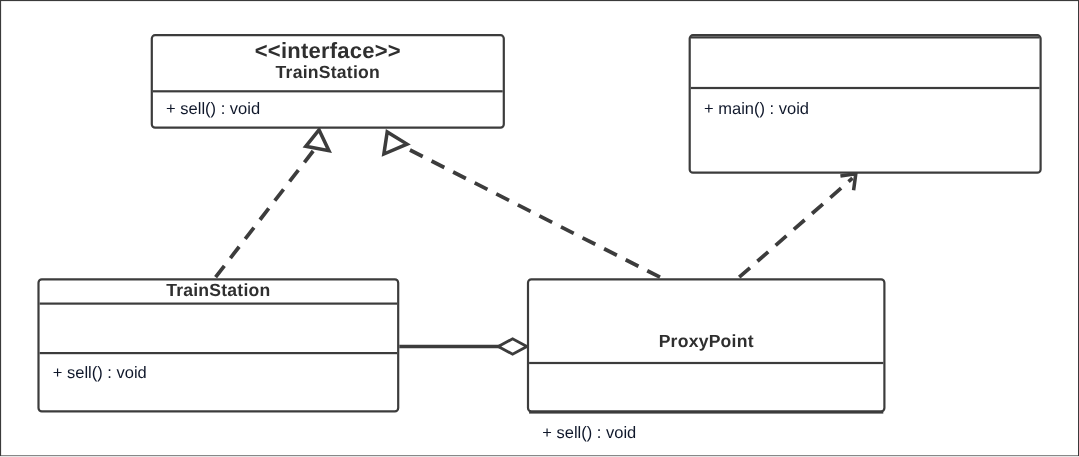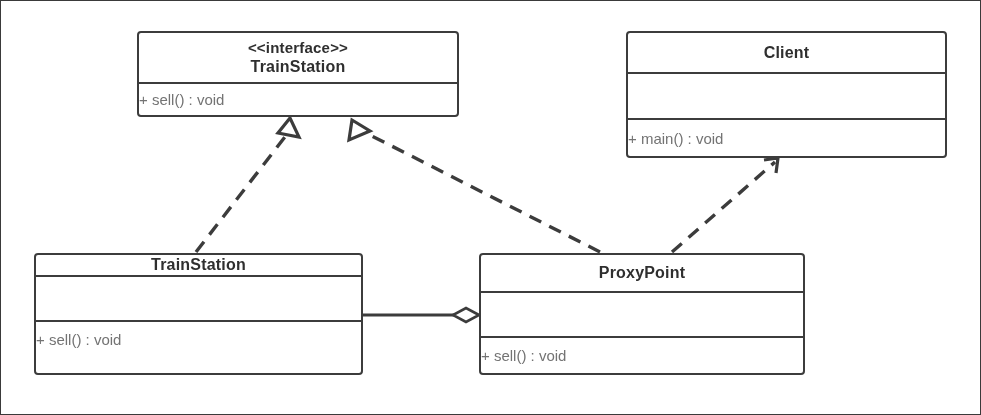--- a/index.html
+++ b/index.html
@@ -53,37 +53,37 @@
   .compartment.divider-top {
     border-top: 2px solid #3c3c3c;
   }
   .comp-header {
     flex-direction: column;
     justify-content: center;
     align-items: center;
     text-align: center;
   }
   .stereotype {
-    font-size: 15px;
+    font-size: 20px;
     font-weight: bold;
     color: #2f2f2f;
     letter-spacing: 0.2px;
     line-height: 19px;
   }
   .class-name {
     font-size: 16px;
     font-weight: bold;
     color: #2f2f2f;
     letter-spacing: 0.2px;
     line-height: 20px;
   }
   .member {
     font-size: 15px;
-    color: #737373;
-    padding-left: 0;
+    color: #0f172a;
+    padding-left: 12px;
     line-height: 19px;
     white-space: nowrap;
   }
   .empty-comp {
     
   }
 </style>
 </head>
 <body>
 
@@ -118,41 +118,38 @@
     <div class="compartment comp-header" style="height:49px;">
       <div class="stereotype">&lt;&lt;interface&gt;&gt;</div>
       <div class="class-name">TrainStation</div>
     </div>
     <div class="compartment divider-top" style="height:33px;">
       <span class="member">+ sell() : void</span>
     </div>
   </div>
 
   <div class="uml-class" style="left:626px; top:31px; width:321px; height:127px;">
-    <div class="compartment comp-header" style="height:39px;">
-      <div class="class-name">Client</div>
-    </div>
     <div class="compartment divider-top empty-comp" style="height:46px;"></div>
     <div class="compartment divider-top" style="height:38px;">
       <span class="member">+ main() : void</span>
     </div>
   </div>
 
   <div class="uml-class" style="left:34px; top:253px; width:329px; height:122px;">
     <div class="compartment comp-header" style="height:20px;">
       <div class="class-name">TrainStation</div>
     </div>
     <div class="compartment divider-top empty-comp" style="height:45px;"></div>
     <div class="compartment divider-top" style="height:37px;">
       <span class="member">+ sell() : void</span>
     </div>
   </div>
 
   <div class="uml-class" style="left:479px; top:253px; width:326px; height:122px;">
-    <div class="compartment comp-header" style="height:36px;">
+    <div class="compartment comp-header" style="height:36px;margin-top:38px;">
       <div class="class-name">ProxyPoint</div>
     </div>
     <div class="compartment divider-top empty-comp" style="height:45px;"></div>
     <div class="compartment divider-top" style="height:37px;">
       <span class="member">+ sell() : void</span>
     </div>
   </div>
 
 </div>
 

